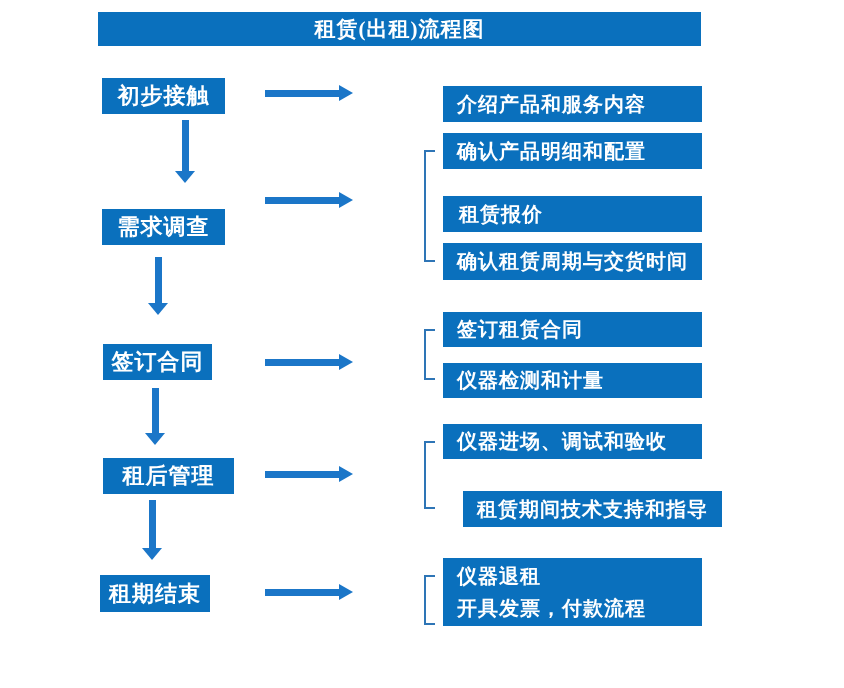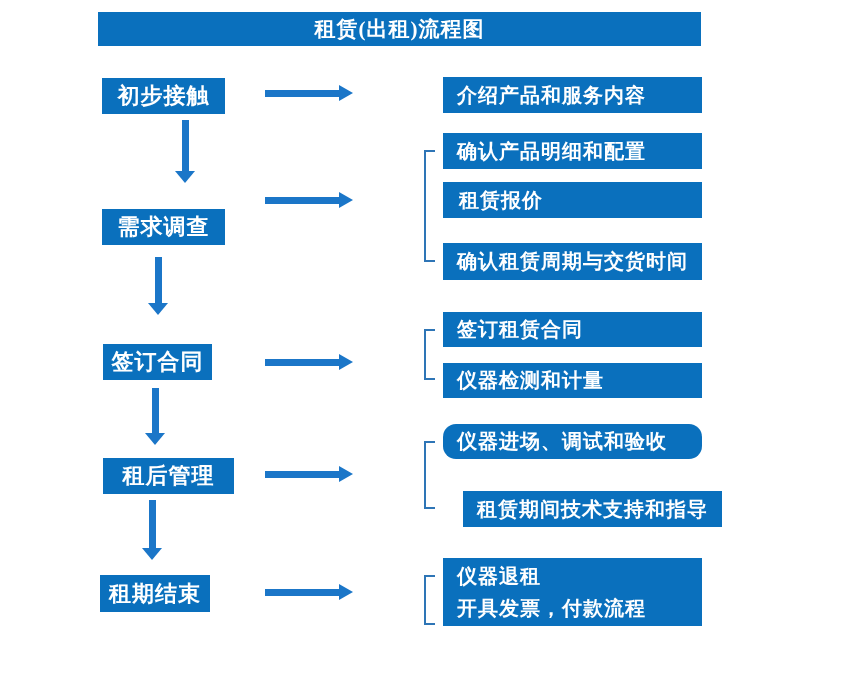--- a/index.html
+++ b/index.html
@@ -118,22 +118,22 @@
 <div class="abs harrow" style="top:584px;">
   <div class="h-shaft"></div>
   <div class="h-head"></div>
 </div>
 
 <div class="abs bracket" style="top:150px;height:112px;"></div>
 <div class="abs bracket" style="top:329px;height:51px;"></div>
 <div class="abs bracket" style="top:441px;height:68px;"></div>
 <div class="abs bracket" style="top:575px;height:50px;"></div>
 
-<div class="abs rbox" style="top:77px;">介绍产品和服务内容</div>
+<div class="abs rbox" style="top:86px;">介绍产品和服务内容</div>
 <div class="abs rbox" style="top:133px;">确认产品明细和配置</div>
-<div class="abs rbox" style="top:182px;padding-left:16px;">租赁报价</div>
+<div class="abs rbox" style="top:196px;padding-left:16px;">租赁报价</div>
 <div class="abs rbox" style="top:243px;height:37px;">确认租赁周期与交货时间</div>
 <div class="abs rbox" style="top:312px;height:35px;">签订租赁合同</div>
 <div class="abs rbox" style="top:363px;height:35px;">仪器检测和计量</div>
-<div class="abs rbox" style="top:424px;height:35px;border-radius:13px;">仪器进场、调试和验收</div>
+<div class="abs rbox" style="top:424px;height:35px;">仪器进场、调试和验收</div>
 <div class="abs rbox" style="top:491px;margin-left:20px;">租赁期间技术支持和指导</div>
 <div class="abs rbox" style="top:558px;">仪器退租</div>
 <div class="abs rbox" style="top:590px;">开具发票，付款流程</div>
 
 </body></html>

